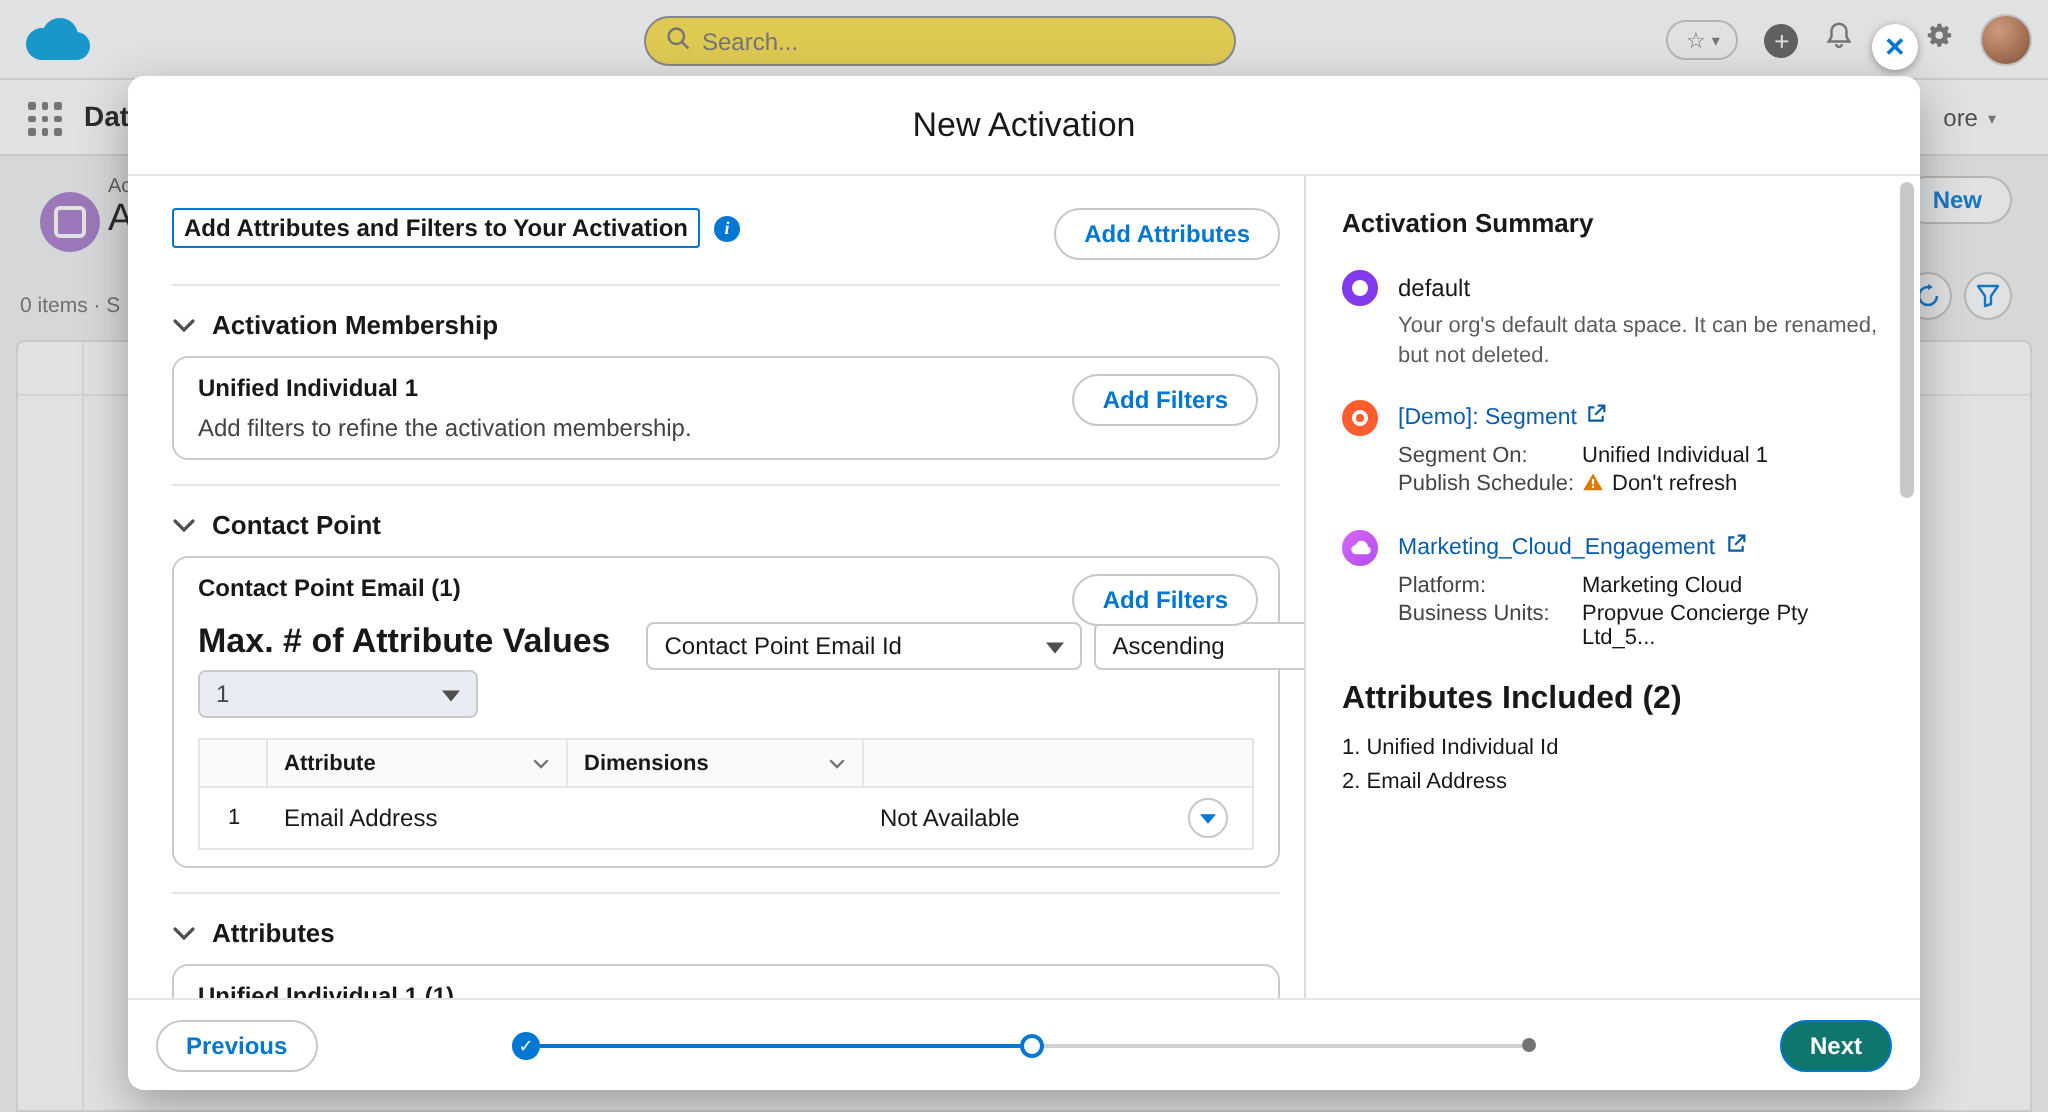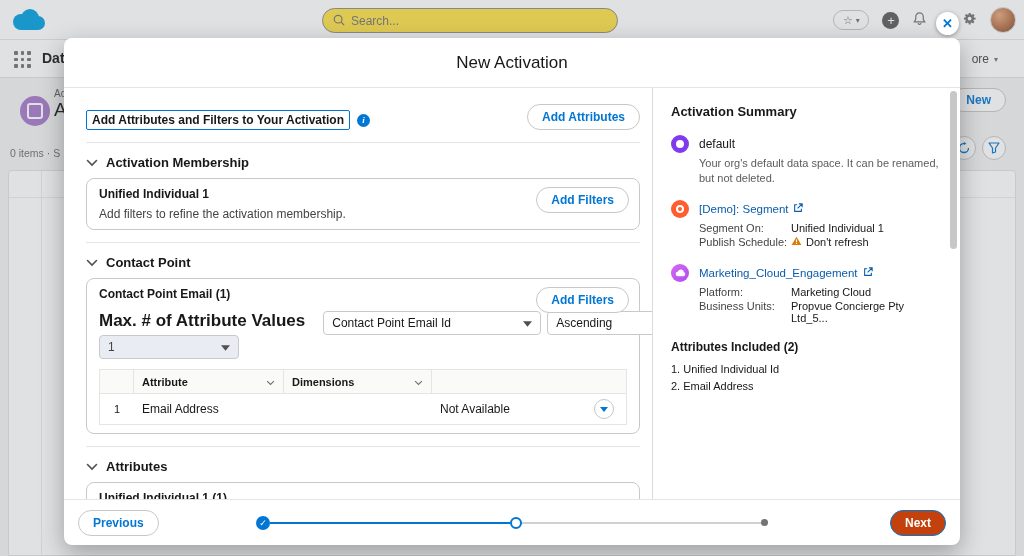--- a/index.html
+++ b/index.html
@@ -40,26 +40,26 @@
 
   
   .modal{position:absolute;left:64px;top:38px;width:896px;height:507px;background:#fff;border-radius:8px;box-shadow:0 8px 24px rgba(0,0,0,.3);z-index:20;display:flex;flex-direction:column;overflow:hidden}
   .modal-close{position:absolute;left:936px;top:12px;width:23px;height:23px;border-radius:50%;background:#fff;border:none;box-shadow:0 1px 4px rgba(0,0,0,.35);color:#0176d3;font-size:13px;font-weight:700;display:flex;align-items:center;justify-content:center;z-index:30;cursor:pointer;font-family:inherit}
   .m-title{height:50px;border-bottom:1px solid #e5e5e5;display:flex;align-items:center;justify-content:center;font-size:17px;color:#181818;flex:0 0 auto}
   .m-body{flex:1;display:flex;min-height:0;position:relative}
   .m-left{width:588px;padding:16px 12px 0 22px;overflow:hidden}
   .m-right{flex:1;border-left:1px solid #dddbda;padding:16px 18px;overflow:hidden}
   .m-footer{height:46px;border-top:1px solid #e5e5e5;display:flex;align-items:center;padding:0 14px;position:relative;flex:0 0 auto}
 
-  .head-row{display:flex;align-items:flex-end;justify-content:space-between}
+  .head-row{display:flex;align-items:flex-start;justify-content:space-between}
   .focus-heading{display:flex;align-items:center;gap:7px}
   .focus-box{border:1px solid #0176d3;border-radius:2px;padding:2px 5px;font-size:12px;font-weight:700;color:#181818}
   .info-dot{width:13px;height:13px;border-radius:50%;background:#0176d3;color:#fff;font-size:9px;font-weight:700;font-style:italic;display:flex;align-items:center;justify-content:center;cursor:pointer;font-family:"Liberation Serif",serif}
   .btn{border:1px solid #c9c7c5;background:#fff;color:#0176d3;border-radius:13px;height:26px;padding:0 14px;font-size:12px;font-weight:600;display:inline-flex;align-items:center;cursor:pointer;font-family:inherit;white-space:nowrap}
-  .btn.brand{background:#c2410c;color:#fff;border-color:#0176d3}
+  .btn.brand{background:#0f766e;color:#fff;border-color:#0176d3}
   hr.div{border:none;border-top:1px solid #e5e5e5;margin:12px 0}
   .sec-head{display:flex;align-items:center;gap:8px;font-size:13px;font-weight:700;color:#181818;margin:2px 0 8px;cursor:pointer}
   .card{border:1px solid #c9c9c9;border-radius:8px;padding:8px 12px;position:relative;background:#fff}
   .card-title{font-size:12px;font-weight:700;color:#181818}
   .card-desc{font-size:12px;color:#444;margin-top:6px}
   .btn.corner{position:absolute;right:10px;top:8px}
 
   .ctrl-row{display:flex;gap:18px;margin-top:10px}
   .ctrl-label{font-size:17px;font-weight:700;color:#181818;margin-bottom:4px;white-space:nowrap}
   .select{height:24px;border:1px solid #c9c9c9;border-radius:4px;background:#fff;display:flex;align-items:center;justify-content:space-between;padding:0 8px;font-size:12px;color:#181818;cursor:pointer}
@@ -84,21 +84,21 @@
   .sum-link{font-size:11.5px;color:#0b5cab;text-decoration:none;display:inline-flex;align-items:center;gap:5px;cursor:pointer}
   .sum-desc{margin:3px 0 0 28px;font-size:11px;color:#5c5c5c;line-height:1.35}
   .sum-rows{margin:4px 0 0 28px;display:grid;grid-template-columns:92px 1fr;row-gap:2px;font-size:11px}
   .sum-rows .lbl{color:#444}
   .sum-rows .val{color:#181818;display:flex;align-items:center;gap:4px}
   .mt14{margin-top:14px}.mt12{margin-top:16px}
   .ds-icon{width:18px;height:18px;border-radius:50%;border:5px solid #7f3bec;background:#fff;flex:0 0 auto}
   .seg-icon{width:18px;height:18px;border-radius:50%;background:#ff5d2d;flex:0 0 auto;display:flex;align-items:center;justify-content:center}
   .seg-icon span{width:8px;height:8px;border:2px solid #fff;border-radius:50%}
   .mc-icon{width:18px;height:18px;border-radius:50%;background:linear-gradient(135deg,#d667f2,#b14ef0);flex:0 0 auto;display:flex;align-items:center;justify-content:center}
-  .attr-title{font-size:12px;font-weight:700;color:#181818;margin-top:16px}
+  .attr-title{font-size:16px;font-weight:700;color:#181818;margin-top:16px}
   .attr-list{margin-top:7px;font-size:11px;color:#181818;line-height:1.6}
   .sb{position:absolute;right:3px;top:3px;width:7px;height:158px;background:#c7c7c7;border-radius:4px;cursor:grab}
 
   
   .progress{position:absolute;left:192px;width:512px;top:50%;transform:translateY(-50%);display:flex;align-items:center}
   .p-done{width:14px;height:14px;border-radius:50%;background:#0176d3;color:#fff;font-size:9px;display:flex;align-items:center;justify-content:center;flex:0 0 auto}
   .p-line1{flex:1;height:2px;background:#0176d3}
   .p-cur{width:12px;height:12px;border-radius:50%;background:#fff;border:2px solid #0176d3;flex:0 0 auto}
   .p-line2{flex:1;height:2px;background:#d0d0d0}
   .p-next{width:7px;height:7px;border-radius:50%;background:#747474;flex:0 0 auto}

